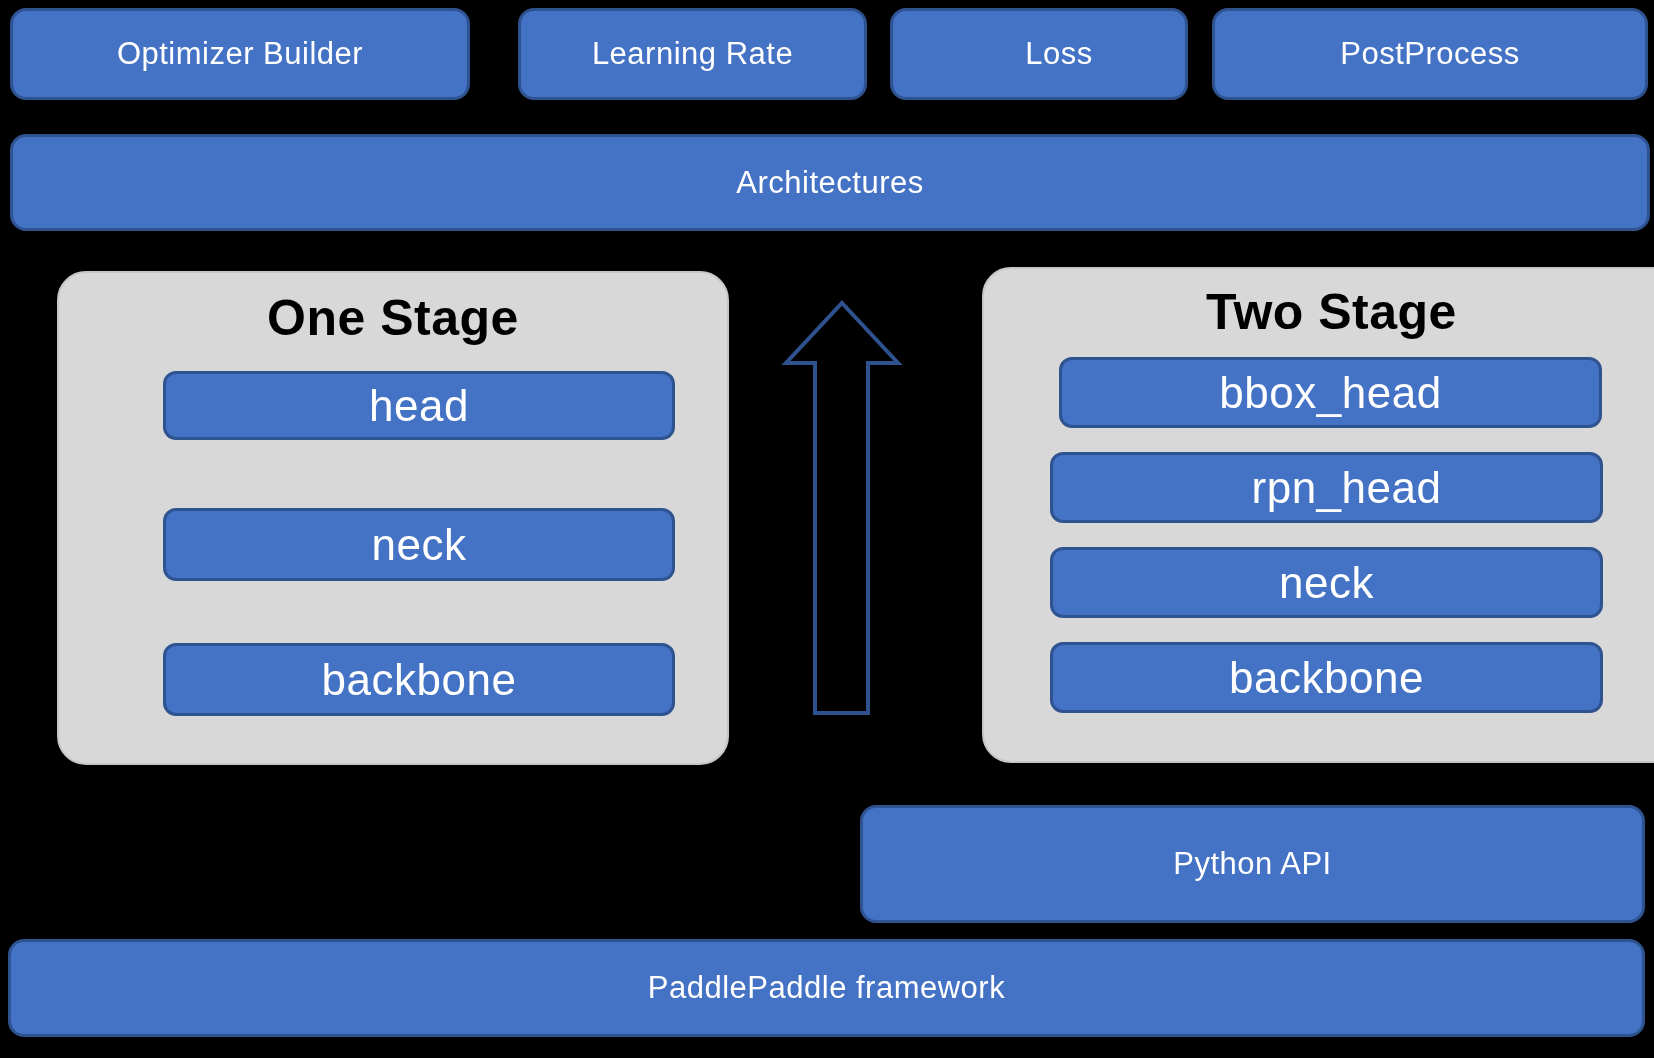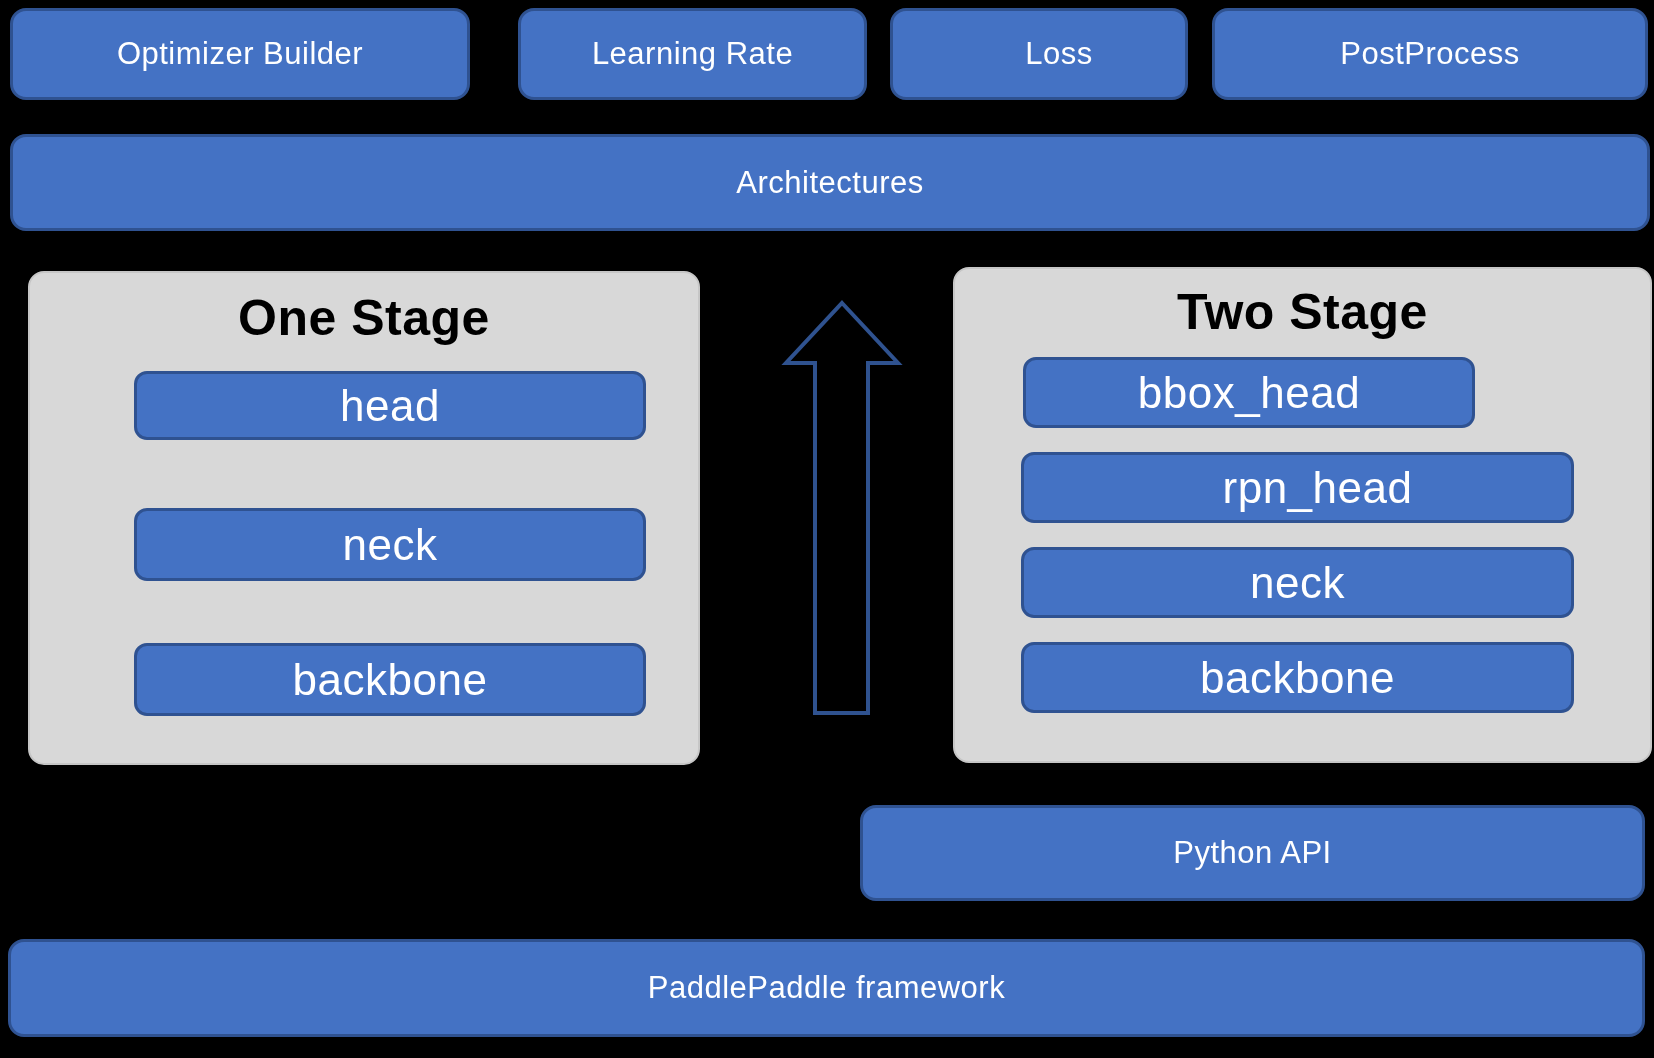--- a/index.html
+++ b/index.html
@@ -33,22 +33,23 @@
     border:3px solid var(--accent-border);
     border-radius:13px;
     color:var(--text-light);
     display:flex;align-items:center;justify-content:center;
     font-size:44px;font-weight:400;letter-spacing:0.5px;
     white-space:nowrap;
   }
   .graybox{
     background:var(--container-fill);
     border:2px solid var(--container-border);
-    border-radius:16px;
+    border-radius:29px;
     box-shadow:3px 4px 8px rgba(0,0,0,0.55);
+    margin-left:29px;
   }
   .stage-title{
     position:absolute;left:0;right:0;
     text-align:center;
     color:var(--text-dark);
     font-size:50px;font-weight:600;letter-spacing:0.5px;
     white-space:nowrap;
   }
   svg.arrow{overflow:visible;display:block;}
 </style>
@@ -72,23 +73,23 @@
   </div>
 
   <div class="abs" style="left:786px;top:303px;width:112px;height:410px;">
     <svg class="arrow" width="112" height="410" viewBox="0 0 112 410">
       <polygon points="56,0 112,60 82,60 82,410 29,410 29,60 0,60" fill="none" stroke-width="4" stroke="#2F528F"></polygon>
     </svg>
   </div>
 
   <div class="abs graybox" style="left:953px;top:267px;width:699px;height:496px;">
     <div class="stage-title" style="top:14px;">Two Stage</div>
-    <div class="abs layerbox" style="left:68px;top:88px;width:452px;height:71px;">bbox_head</div>
+    <div class="abs layerbox" style="left:75px;top:88px;width:543px;height:71px;">bbox_head</div>
     <div class="abs layerbox" style="left:66px;top:183px;width:553px;height:71px;padding-left:40px;">rpn_head</div>
     <div class="abs layerbox" style="left:66px;top:278px;width:553px;height:71px;">neck</div>
     <div class="abs layerbox" style="left:66px;top:373px;width:553px;height:71px;">backbone</div>
   </div>
 
-  <div class="abs bluebox" style="left:860px;top:805px;width:785px;height:96px;">Python API</div>
+  <div class="abs bluebox" style="left:860px;top:805px;width:785px;height:118px;">Python API</div>
 
   <div class="abs bluebox" style="left:8px;top:939px;width:1637px;height:98px;">PaddlePaddle framework</div>
 
 </div>
 
 </body></html>

